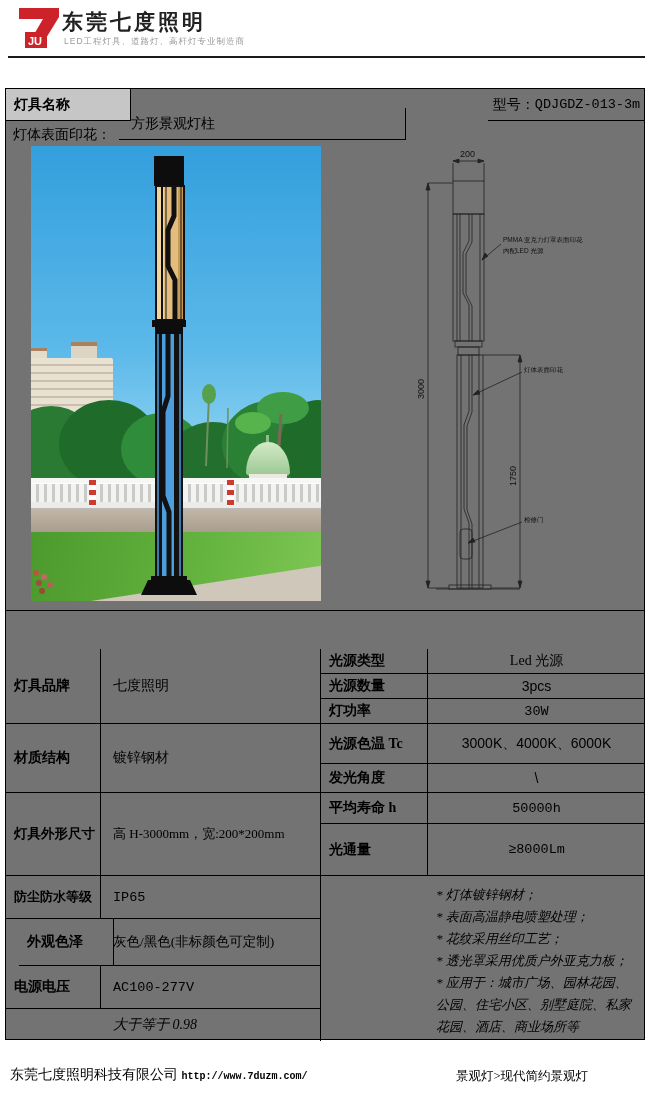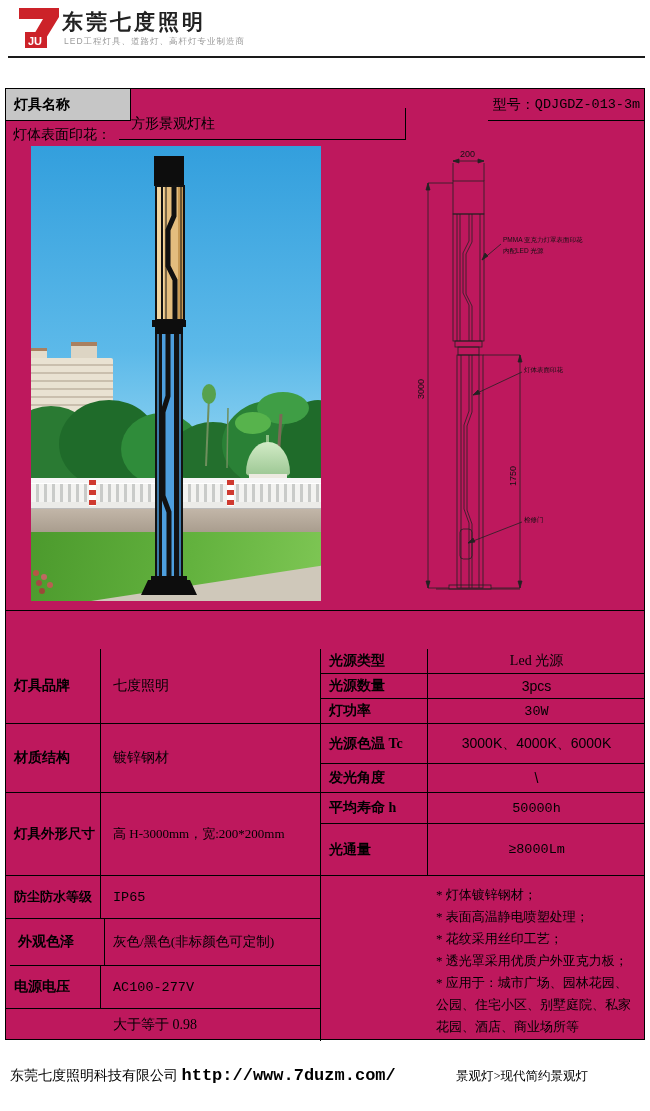--- a/index.html
+++ b/index.html
@@ -8,28 +8,28 @@
   .abs { position:absolute; }
 
   
   .brand-name { position:absolute; left:62px; top:8px; font-family:"Liberation Sans","DejaVu Sans",sans-serif;
                 font-weight:bold; font-size:21px; letter-spacing:3px; color:#222; }
   .brand-tag  { position:absolute; left:64px; top:36px; font-family:"Liberation Sans",sans-serif;
                 font-size:8.5px; letter-spacing:1px; color:#9a9a9a; }
   .rule { position:absolute; left:8px; top:56px; width:637px; height:2px; background:#1a1a1a; }
 
   
-  #sheet { position:absolute; left:5px; top:88px; width:640px; height:952px; border:1px solid #000; background:#be185d; }
+  #sheet { position:absolute; left:5px; top:88px; width:640px; height:952px; border:1px solid #000; background:#737373; }
   .cell { position:absolute; border-right:1px solid #000; border-bottom:1px solid #000;
           display:flex; align-items:center; font-size:14px; overflow:hidden; }
   .cell.lab { font-weight:bold; padding-left:8px; }
   .cell.vleft { padding-left:12px; }
   .cell.ctr { justify-content:center; }
   .no-r { border-right:none !important; }
-  .no-b { border-bottom:none !important; }
+  .no-b { border-bottom:none !important;font-style:italic; }
   .gray { background:#c6c6c6; }
   .mono { font-family:"Liberation Mono","DejaVu Sans Mono",monospace; font-size:13.5px; }
   .sans { font-family:"Liberation Sans","DejaVu Sans",sans-serif; }
   .title-cell { font-weight:bold; font-size:15px; letter-spacing:2px; }
   .remark-cell { display:block; padding:8px 8px 0 8px; font-size:13px; line-height:22px; }
   .remark-line { text-align:left; }
 
   
   .appear-label { position:absolute; left:7px; top:37px; font-size:14px; }
 
@@ -60,21 +60,21 @@
              box-shadow:8px 4px 0 #d45f6a, 3px 10px 0 #b23c49, 14px 12px 0 #cc5558, 6px 18px 0 #a93a3a; opacity:.85; }
   .treesvg, .lampsvg { position:absolute; left:0; top:0; }
 
   
   .drawing { position:absolute; left:410px; top:52px; width:230px; height:465px; }
   .dwg-note { font-family:"Liberation Sans",sans-serif; font-size:6.5px; fill:#111; }
   .dwg-dim  { font-family:"Liberation Sans",sans-serif; font-size:9px; fill:#111; }
 
   
   .footer-left  { position:absolute; left:10px; top:1066px; font-size:14px; }
-  .footer-url   { font-family:"Liberation Mono","DejaVu Sans Mono",monospace; font-size:17px; font-weight:bold; }
+  .footer-url   { font-family:"Liberation Mono","DejaVu Sans Mono",monospace; font-size:10px; font-weight:bold; }
   .footer-right { position:absolute; right:62px; top:1068px; font-size:12.5px; }
 </style>
 </head>
 <body>
 
 <div class="page">
 
   <svg class="abs" style="left:16px; top:6px;" width="46" height="44" viewBox="0 0 46 44">
     <path d="M3 2 L43 2 L43 11 L24 42 L10 42 L27 13 L3 13 Z" fill="#cc2229"></path>
     <rect x="9" y="26" width="22" height="16" fill="#cc2229"></rect>
@@ -213,21 +213,21 @@
 
     <div class="cell lab" style="left:0; top:635px; width:95px; height:69px;">材质结构</div>
     <div class="cell vleft" style="left:95px; top:635px; width:220px; height:69px;">镀锌钢材</div>
 
     <div class="cell lab" style="left:0; top:704px; width:95px; height:83px; font-size:13.5px;">灯具外形尺寸</div>
     <div class="cell vleft" style="left:95px; top:704px; width:220px; height:83px; font-size:13px;">高 H-3000mm，宽:200*200mm</div>
 
     <div class="cell lab" style="left:0; top:787px; width:95px; height:43px; font-size:13px;">防尘防水等级</div>
     <div class="cell vleft mono" style="left:95px; top:787px; width:220px; height:43px;">IP65</div>
 
-    <div class="cell lab" style="left:4px; top:830px; width:95px; height:47px;text-align:center;">外观色泽</div>
+    <div class="cell lab" style="left:13px; top:830px; width:95px; height:47px;text-align:center;">外观色泽</div>
     <div class="cell vleft" style="left:95px; top:830px; width:220px; height:47px; font-size:13.5px;">灰色/黑色(非标颜色可定制)</div>
 
     <div class="cell lab" style="left:0; top:877px; width:95px; height:43px;">电源电压</div>
     <div class="cell vleft mono" style="left:95px; top:877px; width:220px; height:43px;">AC100-277V</div>
 
     <div class="cell vleft no-b" style="left:95px; top:920px; width:220px; height:32px;">大于等于 0.98</div>
 
     <div class="cell lab" style="left:315px; top:560px; width:107px; height:25px;">光源类型</div>
     <div class="cell ctr no-r" style="left:422px; top:560px; width:217px; height:25px;">Led 光源</div>
 

